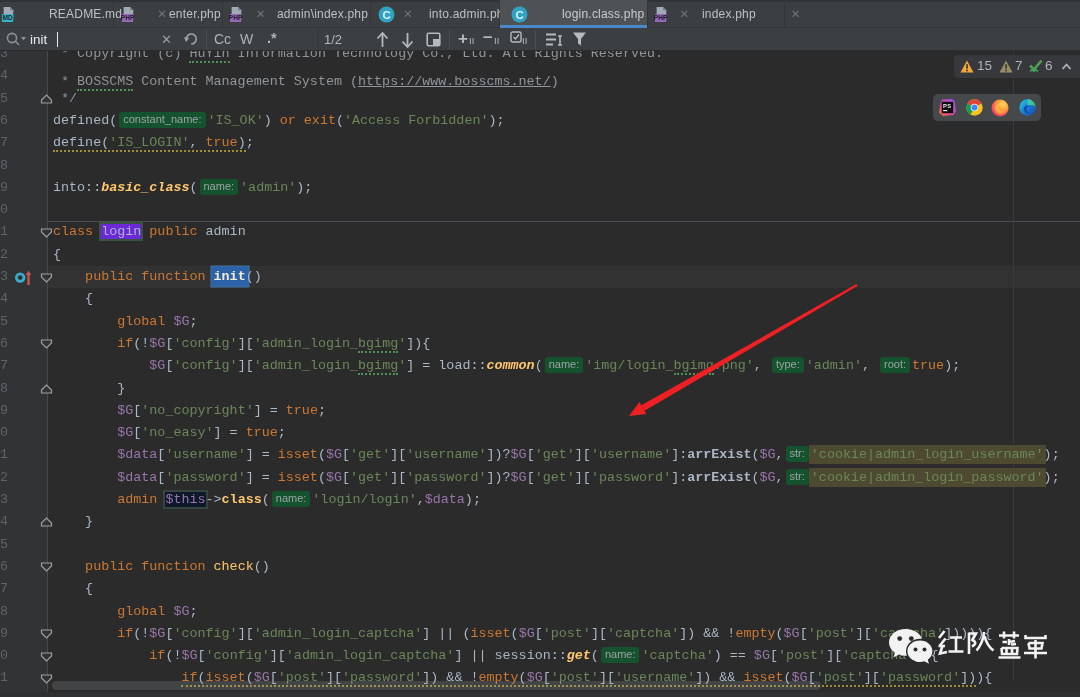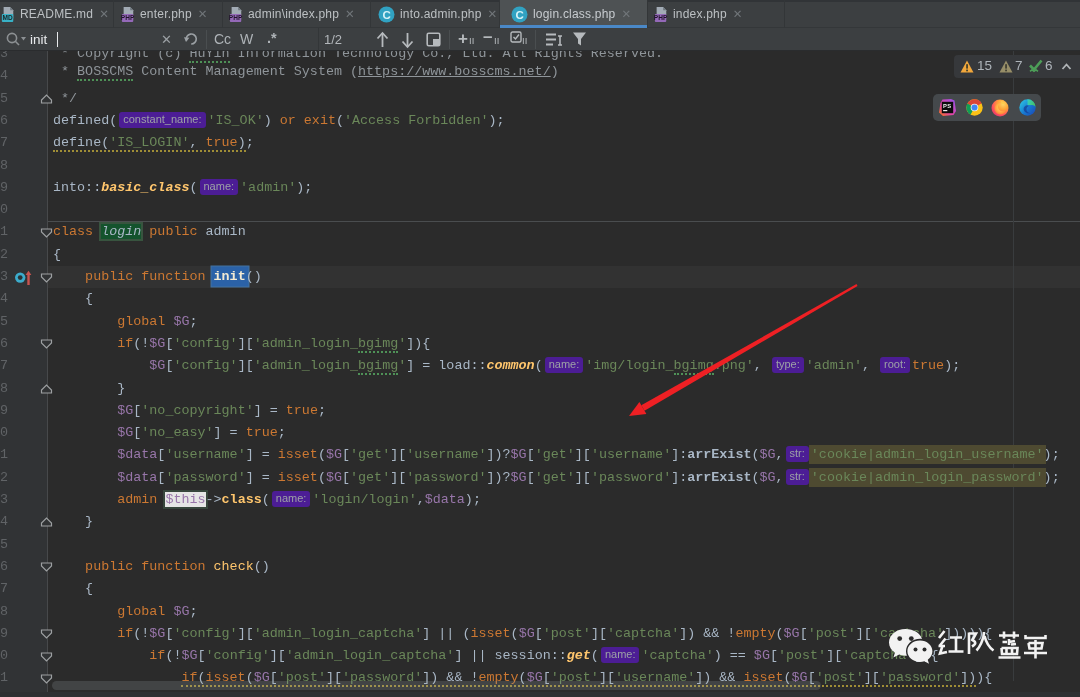--- a/index.html
+++ b/index.html
@@ -1,60 +1,60 @@
 <!DOCTYPE html>
 <html><head><meta charset="utf-8">
 <style>
   * { margin:0; padding:0; box-sizing:border-box; }
   html,body { width:1080px; height:697px; overflow:hidden; }
   body { background:#2b2b2b; font-family:"Liberation Sans", sans-serif; position:relative; }
   .abs { position:absolute; }
   
   #tabbar { position:absolute; left:0; top:0; width:1080px; height:28px; background:#3c3f41; }
-  .tab { position:absolute; top:0; height:28px; display:flex; align-items:center; border-right:1px solid #333638; color:#bcc0c3; font-size:12px; }
+  .tab { position:absolute; top:0; height:28px; display:flex; align-items:center; border-right:1px solid #333638; color:#bcc0c3; font-size:12px;gap:29px; }
   .tab .lbl { margin:0 6px 0 5px; white-space:nowrap; letter-spacing:0.2px;}
   .tab .x { color:#71767a; font-size:11.5px; margin-right:6px; }
   .tab.active { background:#4e5254; color:#c8ccd0; }
   .tab.active:after { content:""; position:absolute; left:0; right:0; bottom:0px; height:3px; background:#4A88C7; }
   #searchbar { position:absolute; left:0; top:28px; width:1080px; height:23px; background:#3c3f41; border-bottom:1px solid #2a2c2e; }
   
   #editor { position:absolute; left:0; top:51px; width:1080px; height:646px; background:#2b2b2b; overflow:hidden; }
   #gutter { position:absolute; left:0; top:0; width:48px; height:646px; background:#313335; border-right:1px solid #47494b; }
   #caretrow { position:absolute; left:0; top:215px; width:1080px; height:22.3px; background:#323232; }
   #foldline { position:absolute; left:48px; top:169.5px; width:1032px; height:1px; background:#4a4d4f; }
   #guide { position:absolute; left:1013px; top:0; width:1px; height:630px; background:#393c3e; }
   .cl { position:absolute; left:53px; height:22.3px; line-height:22.45px; font-family:"Liberation Mono",monospace; font-size:13.38px; white-space:pre; color:#A9B7C6; }
   .ln { position:absolute; left:-9px; width:17px; height:22.3px; line-height:22.45px; text-align:right; font-family:"Liberation Mono",monospace; font-size:13.38px; color:#606366; }
   .k { color:#CC7832; } 
   .s { color:#6A8759; } 
   .v { color:#9876AA; } 
   .c { color:#8f959a; } 
   .fy { color:#FFC66D; } 
   .fyi { color:#FFC66D; font-style:italic; }
   .b { font-weight:bold; }
-  .hint { display:inline-block; font-family:"Liberation Sans",sans-serif; font-size:11px; line-height:15px; height:16px; color:#9da2a6; background:#4c1d95; border-radius:3px; padding:0 4px; margin:0 2px; vertical-align:1px; }
+  .hint { display:inline-block; font-family:"Liberation Sans",sans-serif; font-size:11px; line-height:15px; height:16px; color:#9da2a6; background:#14532d; border-radius:3px; padding:0 4px; margin:0 2px; vertical-align:1px; }
   .sqg { border-bottom:2px dotted #4e9157; } 
   .sqy { border-bottom:2px dotted #9f8d36; } 
   .url { text-decoration:underline; }
-  .mlogin { background:#14532d; box-shadow:0 0 0 2px #38543f;font-style:italic; }
+  .mlogin { background:#6d28d9; box-shadow:0 0 0 2px #38543f; }
   .minit { background:#2b62a8; box-shadow:0 0 0 2.5px #2b62a8, 0 0 0 3.5px #44729f; color:#f3ead3; }
   .olv { background:#4e4a31; box-shadow:0 0 0 2px #4e4a31; }
-  .uthis { background:#e5e5e5; box-shadow:0 0 0 2px #37463c; }
+  .uthis { background:#0f172a; box-shadow:0 0 0 2px #37463c; }
 </style></head>
 <body>
 <div id="editor">
   <div id="caretrow"></div>
   <div id="gutter"></div>
   <div id="foldline"></div>
   <div id="guide"></div>
   <div id="code">
 <div class="ln" style="top:-8.0px">3</div>
 <div class="cl" style="top:-8.0px"><span class="c"> * Copyright (c) <span class="sqg">HuYin</span> Information Technology Co., Ltd. All Rights Reserved.</span></div>
 <div class="ln" style="top:14.3px">4</div>
-<div class="cl" style="top:10px"><span class="c"> * <span class="sqg">BOSSCMS</span> Content Management System (<span class="url">https://www.bosscms.net/</span>)</span></div>
+<div class="cl" style="top:20px"><span class="c"> * <span class="sqg">BOSSCMS</span> Content Management System (<span class="url">https://www.bosscms.net/</span>)</span></div>
 <div class="ln" style="top:36.6px">5</div>
 <div class="cl" style="top:36.6px"><span class="c"> */</span></div>
 <div class="ln" style="top:58.9px">6</div>
 <div class="cl" style="top:58.9px">defined(<span class="hint">constant_name:</span><span class="s">'IS_OK'</span>) <span class="k">or</span> <span class="k">exit</span>(<span class="s">'Access Forbidden'</span>);</div>
 <div class="ln" style="top:81.2px">7</div>
 <div class="cl" style="top:81.2px"><span class="sqy">define(<span class="s">'IS_LOGIN'</span>, <span class="k">true</span>)</span>;</div>
 <div class="ln" style="top:103.5px">8</div>
 <div class="cl" style="top:103.5px"></div>
 <div class="ln" style="top:125.8px">9</div>
 <div class="cl" style="top:125.8px">into::<span class="fyi b">basic_class</span>(<span class="hint">name:</span><span class="s">'admin'</span>);</div>

